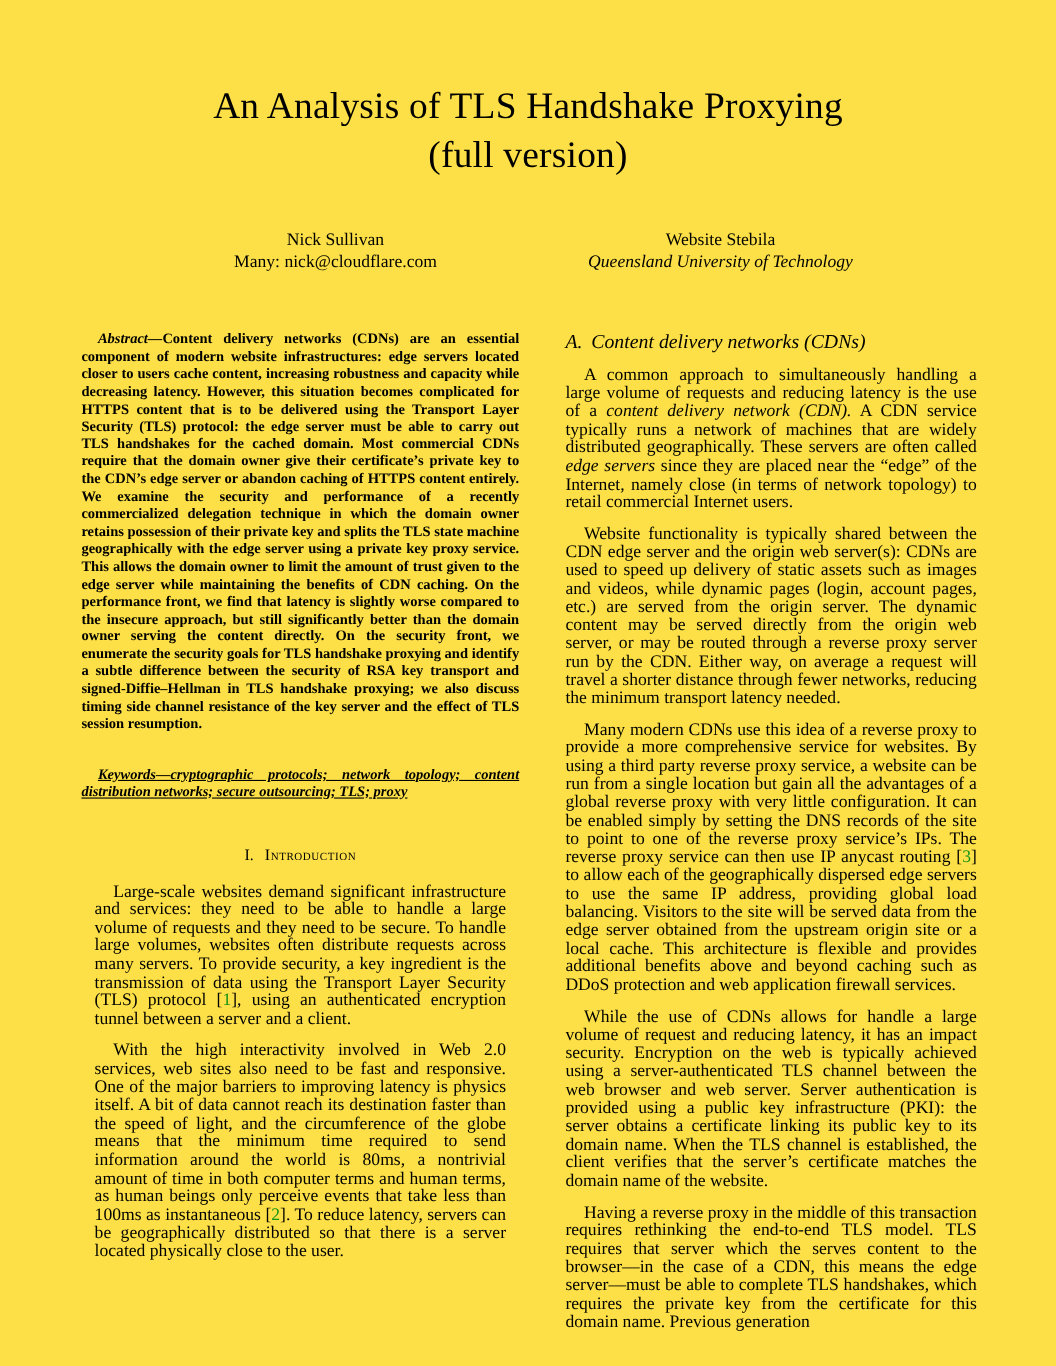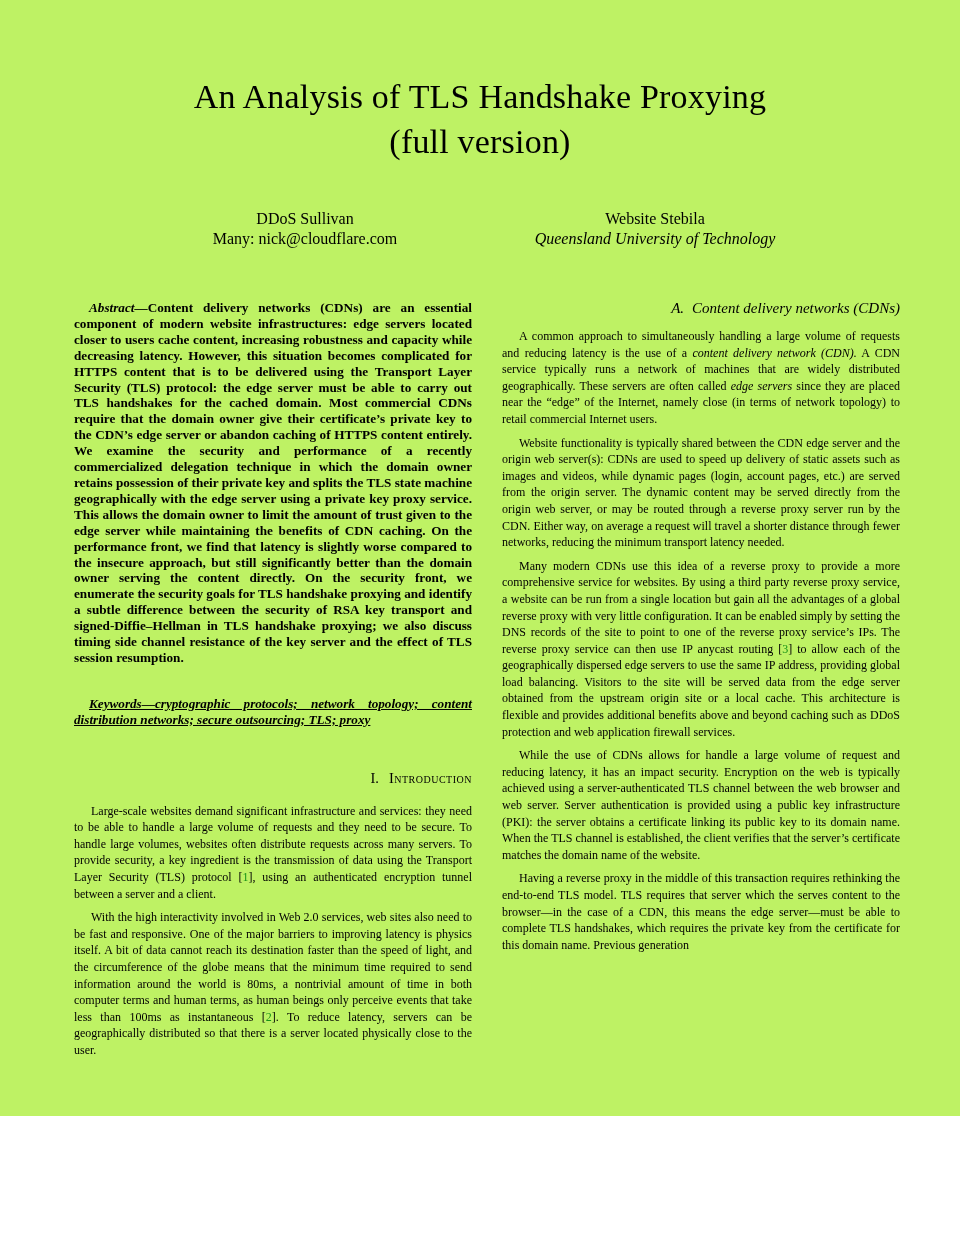--- a/index.html
+++ b/index.html
@@ -1,19 +1,19 @@
 <!DOCTYPE html>
 <html><head>
 <meta charset="utf-8">
 <style>
   html,body { margin:0; padding:0; background:#ffffff; }
   .page {
     position:relative;
-    width:960px; height:1116px;
-    margin:0; background:#bef264;
+    width:960px; height:1242px;
+    margin:0; background:#fde047;
     font-family:"Liberation Serif","DejaVu Serif",serif;
     color:#000; overflow:hidden;
   }
   .title {
     margin:0; padding-top:74px;
     text-align:center;
     font-size:34px; font-weight:400; line-height:45px;
     letter-spacing:0.2px;
   }
   .authors {
@@ -32,52 +32,52 @@
     text-align:justify;
   }
   .abstract .ab-label { font-style:italic; }
   .keywords {
     margin:30px 0 0; text-indent:15px;
     font-size:13.2px; font-weight:bold; font-style:italic; line-height:15.9px;
     text-align:justify;
     text-decoration:underline;
   }
   .sec-heading {
-    margin:42px 0 16px; text-align:right;
+    margin:42px 0 16px; text-align:center;
     font-size:14.5px; font-weight:400;
   }
   .sec-heading .num { margin-right:10px; }
   .sec-heading .sc { font-variant:small-caps; letter-spacing:0.5px; }
   .subsec-heading {
-    margin:0 0 11px; text-align:right;
-    font-size:15px; font-weight:400; font-style:italic;
+    margin:0 12px 11px; text-align:left;
+    font-size:18px; font-weight:400; font-style:italic;
   }
   .subsec-heading .num { margin-right:8px; }
   .body-p {
-    margin:0; text-indent:17px;
-    font-size:12px; line-height:16.6px;
+    margin:12px; text-indent:17px;
+    font-size:16px; line-height:16.6px;
     text-align:justify;
   }
   .body-p + .body-p { margin-top:7px; }
   .it { font-style:italic; }
   .cite { text-decoration:none; cursor:pointer; }
 </style>
 </head>
 <body>
 
 <div class="page">
 
   <h1 class="title">
     <span>An Analysis of TLS Handshake Proxying</span><br>
     <span>(full version)</span>
   </h1>
 
   <div class="authors">
     <div class="author">
-      <div>DDoS Sullivan</div>
+      <div>Nick Sullivan</div>
       <div>Many: nick@cloudflare.com</div>
     </div>
     <div class="author">
       <div>Website Stebila</div>
       <div class="aff">Queensland University of Technology</div>
     </div>
   </div>
 
   <div class="cols">
 

